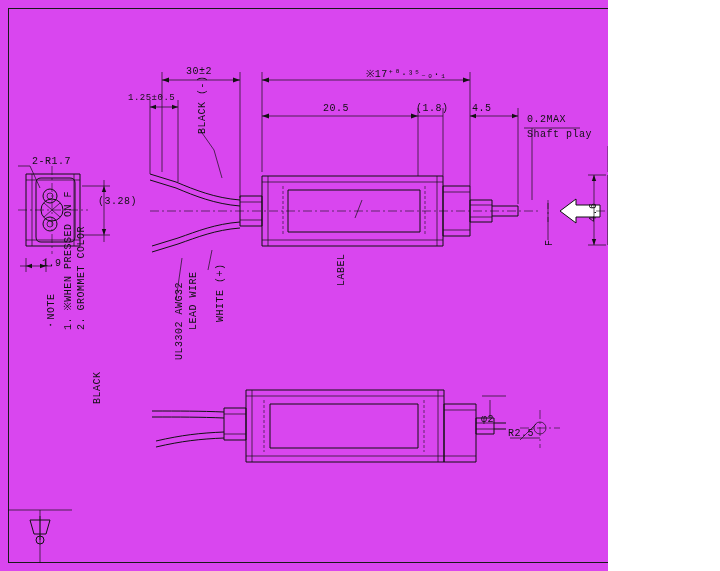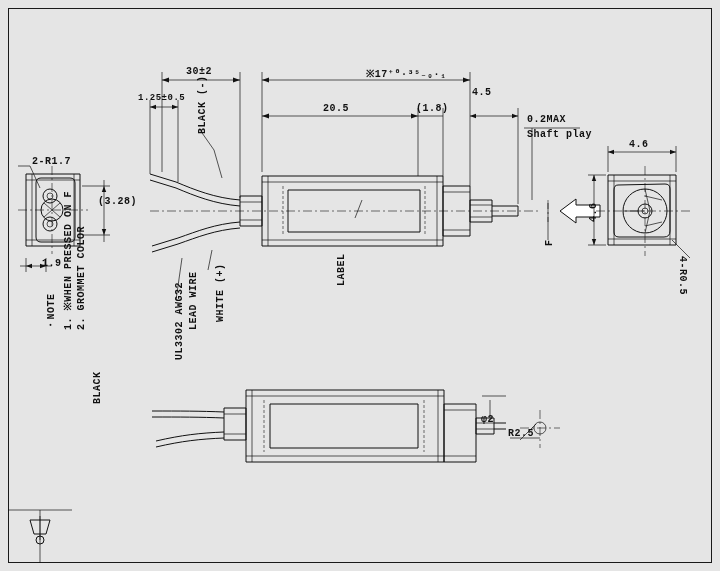--- a/index.html
+++ b/index.html
@@ -1,20 +1,19 @@
 <!DOCTYPE html>
 <html><head>
 <meta charset="utf-8">
 <style>
   html,body{margin:0;padding:0;background:#ffffff;}
   body{font-family:"Liberation Sans", sans-serif;}
   #sheet{
-    position:relative;width:720px;height:571px;background:#e5e5e5;
+    position:relative;width:608px;height:571px;background:#d946ef;
     overflow:hidden;
-    font-weight:bold;
   }
   #frame{
     position:absolute;left:8px;top:8px;width:704px;height:555px;
     border:1px solid #1a1a1a;box-sizing:border-box;
   }
   .lbl{
     position:absolute;font-family:"Liberation Mono", monospace;
     font-size:10px;color:#111;white-space:pre;letter-spacing:0.5px;
   }
   .lbl.sm{font-size:9px;}
@@ -201,25 +200,25 @@
 
     <g>
       <path class="thin" d="M200 130 L214 150 L222 178"></path>
       <path class="thin" d="M212 250 L208 270"></path>
       <path class="thin" d="M355 218 L362 200"></path>
       <path class="thin" d="M182 258 L176 300"></path>
     </g>
   </svg>
 
   <div class="lbl" style="left:186px;top:66px;">30±2</div>
-  <div class="lbl sm" style="left:138px;top:93px;">1.25±0.5</div>
+  <div class="lbl sm" style="left:128px;top:93px;">1.25±0.5</div>
   <div class="lbl" style="left:348px;top:66px;margin-left:18px;">※17⁺⁰·³⁵₋₀·₁</div>
   <div class="lbl" style="left:323px;top:103px;">20.5</div>
   <div class="lbl" style="left:416px;top:103px;">(1.8)</div>
-  <div class="lbl" style="left:472px;top:87px;text-align:center;">4.5</div>
+  <div class="lbl" style="left:472px;top:103px;text-align:center;">4.5</div>
   <div class="lbl" style="left:527px;top:114px;">0.2MAX</div>
   <div class="lbl" style="left:527px;top:129px;">Shaft play</div>
 
   <div class="lbl" style="left:629px;top:139px;">4.6</div>
   <div class="lbl rot90" style="left:588px;top:222px;">4.6</div>
   <div class="lbl rot90b" style="left:688px;top:256px;">4-R0.5</div>
 
   <div class="lbl" style="left:32px;top:156px;">2-R1.7</div>
   <div class="lbl" style="left:98px;top:196px;">(3.28)</div>
   <div class="lbl" style="left:42px;top:258px;">1.9</div>

